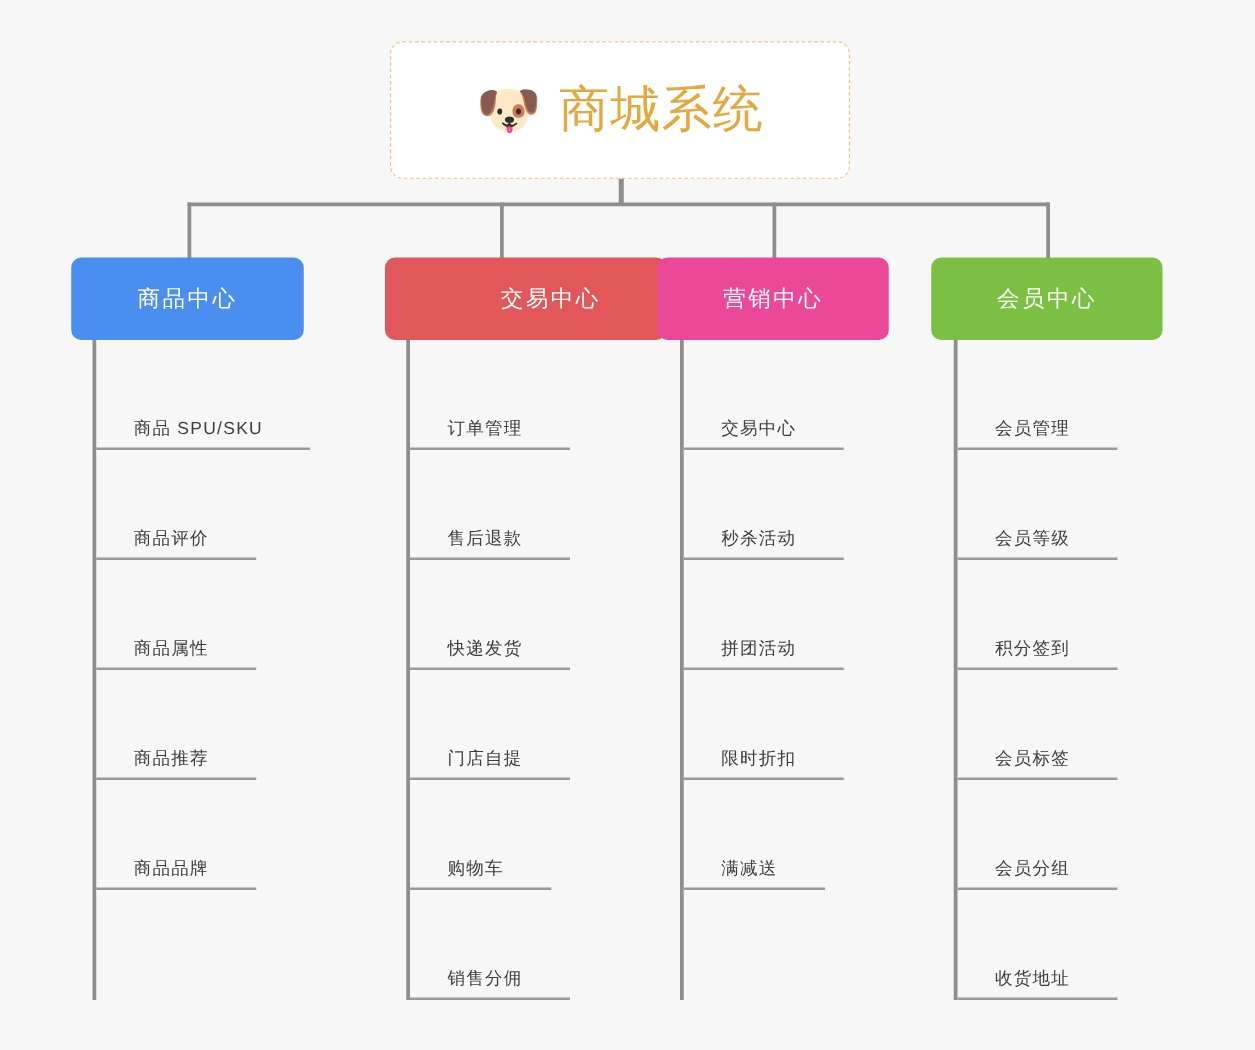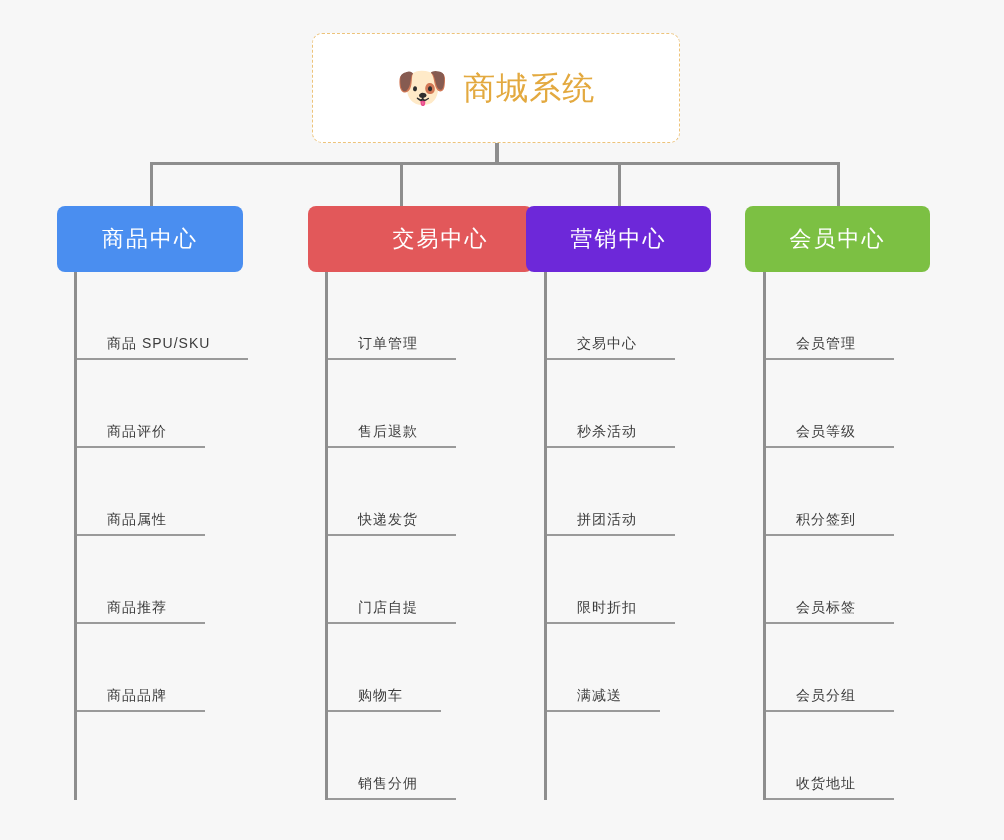--- a/index.html
+++ b/index.html
@@ -34,21 +34,21 @@
     align-items: center;
     justify-content: center;
     gap: 14px;
   }
   .root-emoji {
     font-size: 42px;
     line-height: 1;
     display: block;
   }
   .root-title {
-    font-size: 32px;
+    font-size: 40px;
     line-height: 1;
     color: #e3a93f;
     letter-spacing: 1px;
     white-space: nowrap;
   }
 
   
   .conn {
     position: absolute;
     background: #8e8e8e;
@@ -58,21 +58,21 @@
 
   
   .cat-box {
     position: absolute;
     height: 66px;
     border-radius: 8px;
     display: flex;
     align-items: center;
     justify-content: center;
     color: #ffffff;
-    font-size: 22px;
+    font-size: 18px;
     letter-spacing: 2px;
     white-space: nowrap;
   }
 
   
   .leaf-col {
     position: absolute;
     top: 272px;
   }
   .leaf-trunk {
@@ -125,21 +125,21 @@
   <div class="conn conn-v" style="left: 400px; top: 162px; height: 46px; background: rgb(142, 142, 142);"></div>
   <div class="conn conn-v" style="left: 618px; top: 162px; height: 46px; background: rgb(142, 142, 142);"></div>
   <div class="conn conn-v" style="left: 837px; top: 162px; height: 46px; background: rgb(142, 142, 142);"></div>
 
   <div class="cat-box" style="left: 57px; top: 206px; width: 186px; background: rgb(74, 142, 240);">
     <span>商品中心</span>
   </div>
   <div class="cat-box" style="left: 308px; top: 206px; width: 185px; background: rgb(226, 88, 90); padding-left: 40px;">
     <span>交易中心</span>
   </div>
-  <div class="cat-box" style="left: 526px; top: 206px; width: 185px; background: #6d28d9;">
+  <div class="cat-box" style="left: 526px; top: 206px; width: 185px; background: #ec4899;">
     <span>营销中心</span>
   </div>
   <div class="cat-box" style="left: 745px; top: 206px; width: 185px; background: rgb(124, 192, 67);">
     <span>会员中心</span>
   </div>
 
   <div class="leaf-col" style="left:74px;">
     <div class="leaf-trunk" style="height: 528px; background: rgb(142, 142, 142);"></div>
     <ul class="leaf-list">
       <li class="leaf-item">

